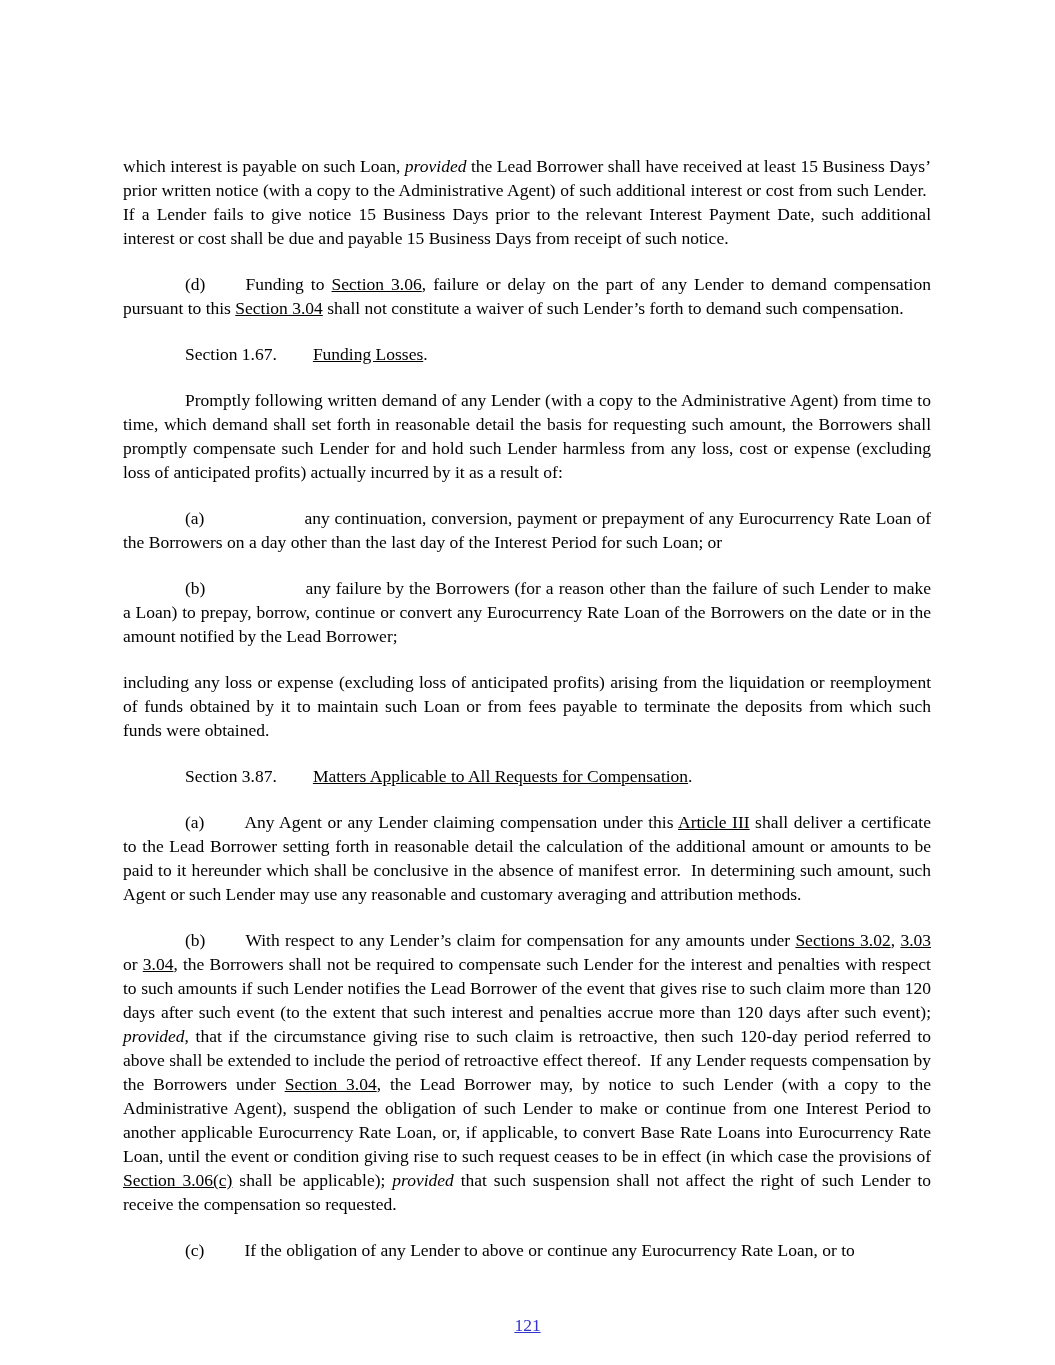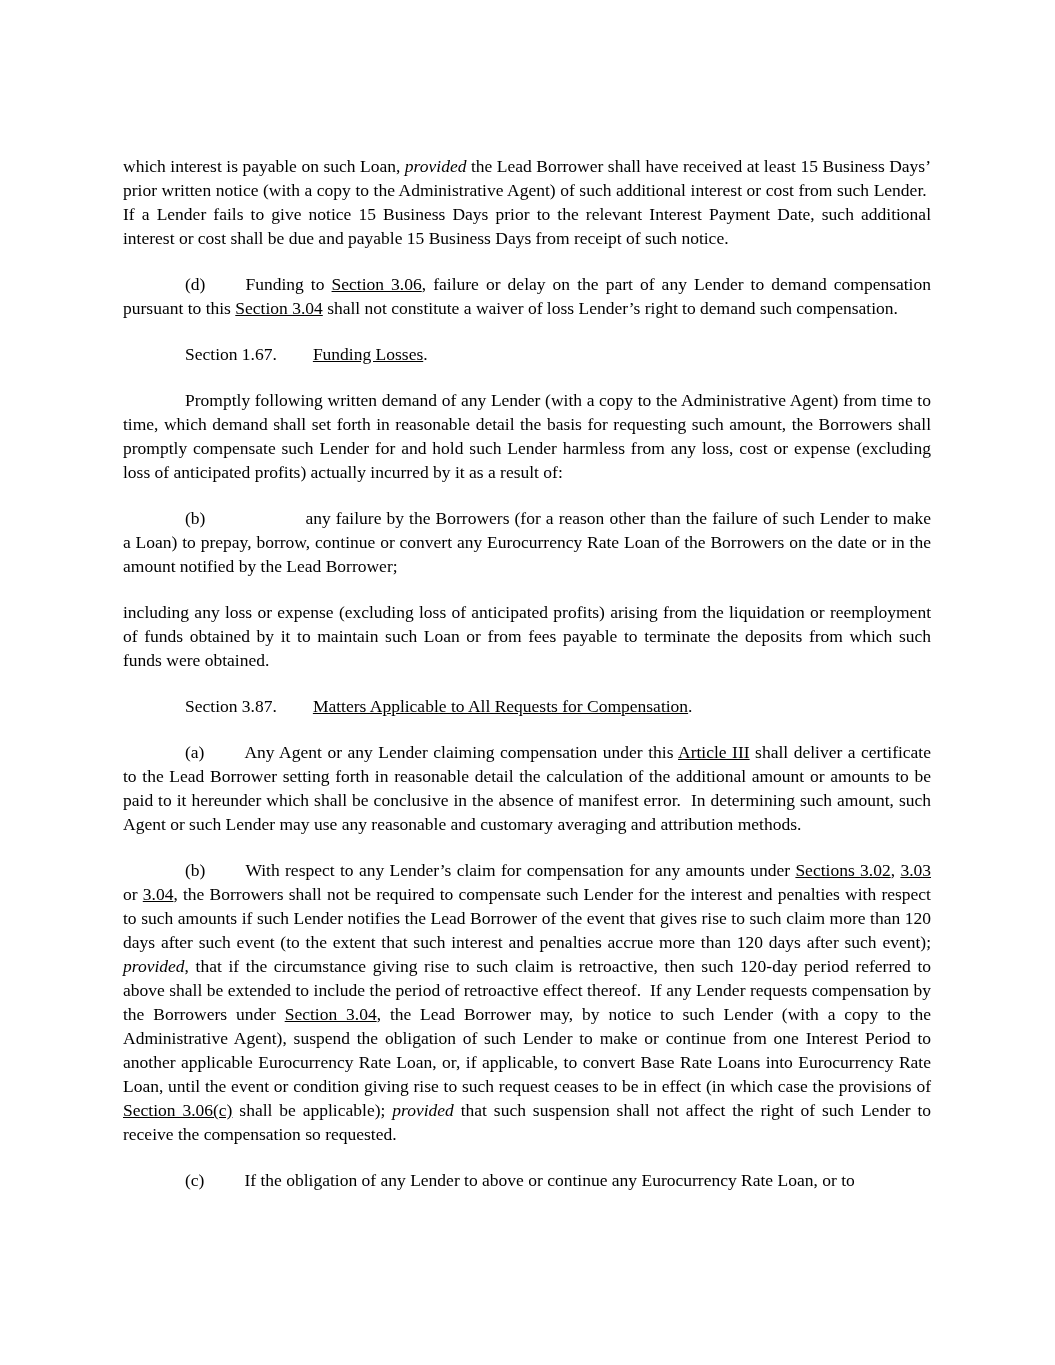--- a/index.html
+++ b/index.html
@@ -45,33 +45,37 @@
     cursor: pointer;
   }
 </style>
 </head>
 <body>
 
 <div class="page">
 
   <p class="para"><span>which interest is payable on such Loan, </span><i>provided</i><span> the Lead Borrower shall have received at least 15 Business Days’ prior written notice (with a copy to the Administrative Agent) of such additional interest or cost from such Lender.&nbsp; If a Lender fails to give notice 15 Business Days prior to the relevant Interest Payment Date, such additional interest or cost shall be due and payable 15 Business Days from receipt of such notice.</span></p>
 
-  <p class="para ind"><span>(d)</span><span class="tab tab-sm"></span><span>Funding to </span><span class="u">Section 3.06</span><span>, failure or delay on the part of any Lender to demand compensation pursuant to this </span><span class="u">Section 3.04</span><span> shall not constitute a waiver of loss Lender’s right to demand such compensation.</span></p>
+  <p class="para ind"><span>(d)</span><span class="tab tab-sm"></span><span>Funding to </span><span class="u">Section 3.06</span><span>, failure or delay on the part of any Lender to demand compensation pursuant to this </span><span class="u">Section 3.04</span><span> shall not constitute a waiver of such Lender’s forth to demand such compensation.</span></p>
 
   <p class="para ind"><span>Section 1.67.</span><span class="tab tab-md"></span><span class="u">Funding Losses</span><span>.</span></p>
 
   <p class="para ind"><span>Promptly following written demand of any Lender (with a copy to the Administrative Agent) from time to time, which demand shall set forth in reasonable detail the basis for requesting such amount, the Borrowers shall promptly compensate such Lender for and hold such Lender harmless from any loss, cost or expense (excluding loss of anticipated profits) actually incurred by it as a result of:</span></p>
 
+  <p class="para ind"><span>(a)</span><span class="tab tab-lg"></span><span>any continuation, conversion, payment or prepayment of any Eurocurrency Rate Loan of the Borrowers on a day other than the last day of the Interest Period for such Loan; or</span></p>
 
   <p class="para ind"><span>(b)</span><span class="tab tab-lg"></span><span>any failure by the Borrowers (for a reason other than the failure of such Lender to make a Loan) to prepay, borrow, continue or convert any Eurocurrency Rate Loan of the Borrowers on the date or in the amount notified by the Lead Borrower;</span></p>
 
   <p class="para"><span>including any loss or expense (excluding loss of anticipated profits) arising from the liquidation or reemployment of funds obtained by it to maintain such Loan or from fees payable to terminate the deposits from which such funds were obtained.</span></p>
 
   <p class="para ind"><span>Section 3.87.</span><span class="tab tab-md"></span><span class="u">Matters Applicable to All Requests for Compensation</span><span>.</span></p>
 
   <p class="para ind"><span>(a)</span><span class="tab tab-sm"></span><span>Any Agent or any Lender claiming compensation under this </span><span class="u">Article III</span><span> shall deliver a certificate to the Lead Borrower setting forth in reasonable detail the calculation of the additional amount or amounts to be paid to it hereunder which shall be conclusive in the absence of manifest error.&nbsp; In determining such amount, such Agent or such Lender may use any reasonable and customary averaging and attribution methods.</span></p>
 
   <p class="para ind"><span>(b)</span><span class="tab tab-sm"></span><span>With respect to any Lender’s claim for compensation for any amounts under </span><span class="u">Sections 3.02</span><span>, </span><span class="u">3.03</span><span> or </span><span class="u">3.04</span><span>, the Borrowers shall not be required to compensate such Lender for the interest and penalties with respect to such amounts if such Lender notifies the Lead Borrower of the event that gives rise to such claim more than 120 days after such event (to the extent that such interest and penalties accrue more than 120 days after such event); </span><i>provided</i><span>, that if the circumstance giving rise to such claim is retroactive, then such 120-day period referred to above shall be extended to include the period of retroactive effect thereof.&nbsp; If any Lender requests compensation by the Borrowers under </span><span class="u">Section 3.04</span><span>, the Lead Borrower may, by notice to such Lender (with a copy to the Administrative Agent), suspend the obligation of such Lender to make or continue from one Interest Period to another applicable Eurocurrency Rate Loan, or, if applicable, to convert Base Rate Loans into Eurocurrency Rate Loan, until the event or condition giving rise to such request ceases to be in effect (in which case the provisions of </span><span class="u">Section 3.06(c)</span><span> shall be applicable); </span><i>provided</i><span> that such suspension shall not affect the right of such Lender to receive the compensation so requested.</span></p>
 
   <p class="para ind"><span>(c)</span><span class="tab tab-sm"></span><span>If the obligation of any Lender to above or continue any Eurocurrency Rate Loan, or to</span></p>
 
+  <div class="footer">
+    <span class="pagenum">121</span>
+  </div>
 
 </div>
 
 </body></html>

